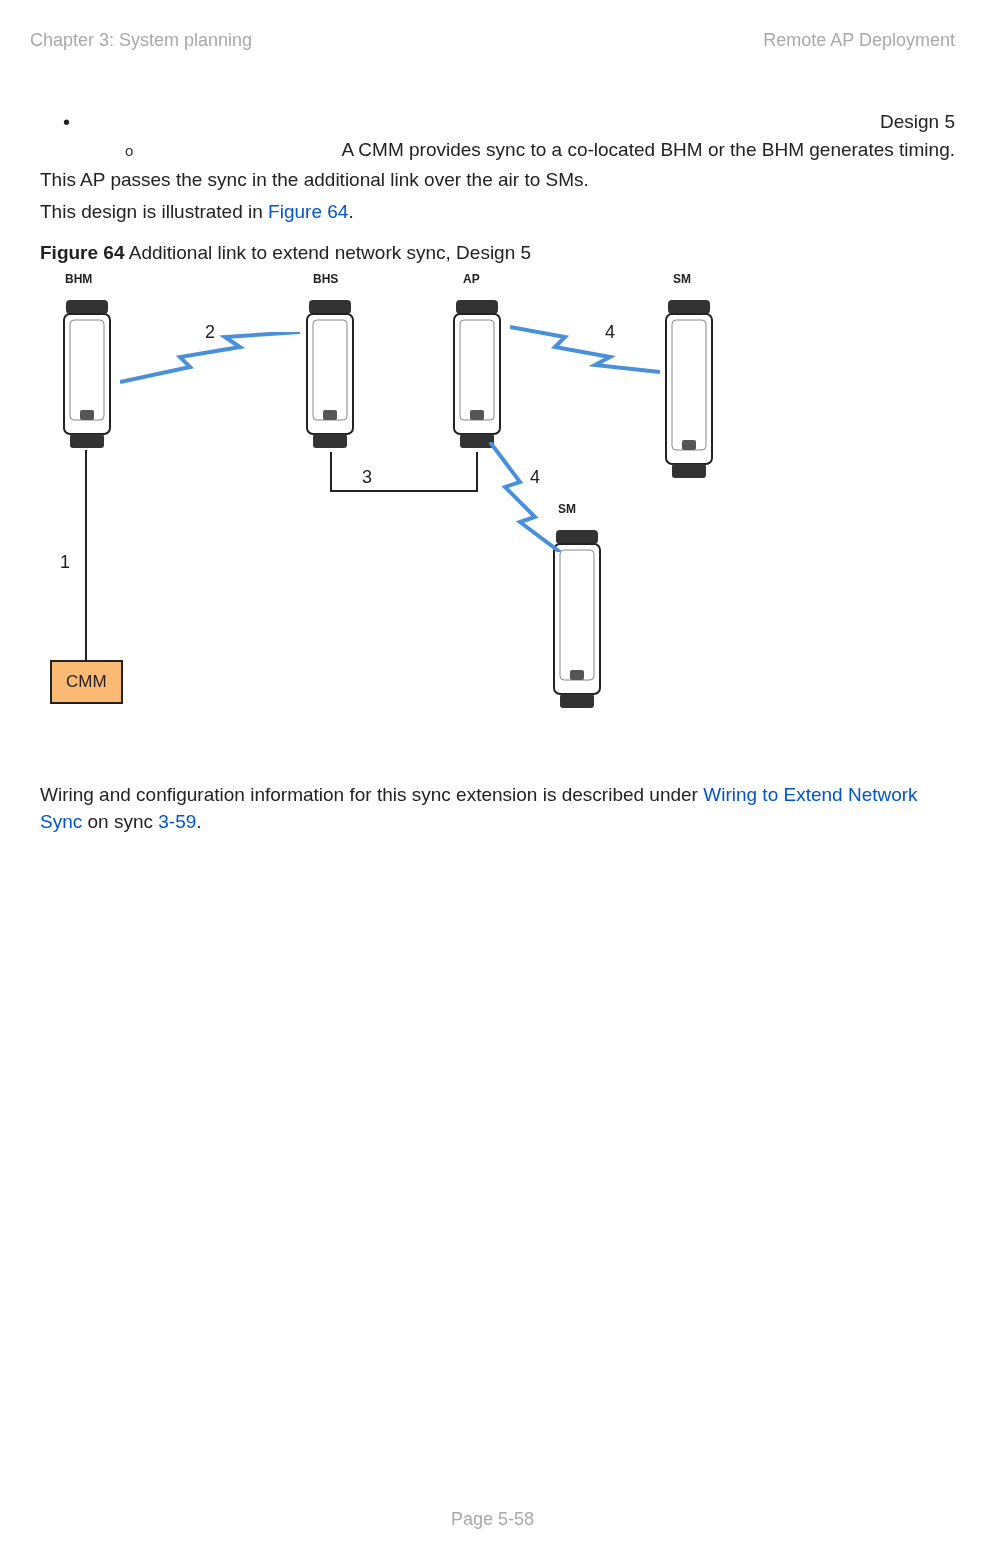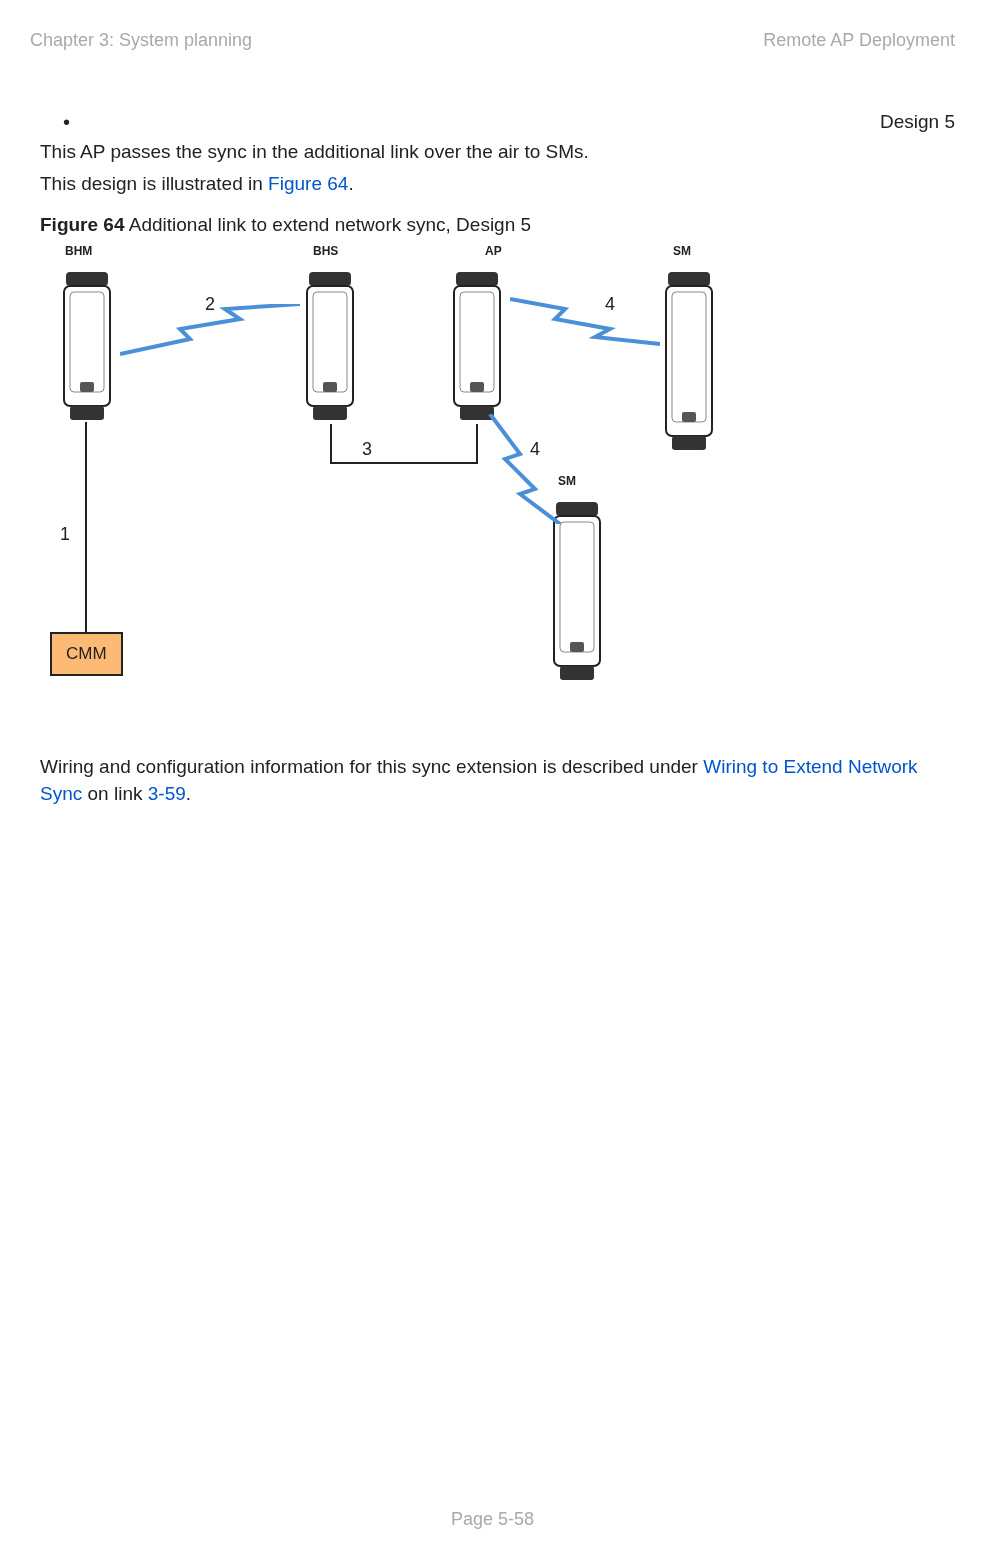--- a/index.html
+++ b/index.html
@@ -39,38 +39,39 @@
 
 <div class="header">
   <div>Chapter 3:  System planning</div>
   <div>Remote AP Deployment</div>
 </div>
 
 <div class="bullet-list">
   <div class="bullet-item">
     <span>Design 5</span>
     <div class="sub-list">
+      <div class="sub-item">A CMM provides sync to a co-located BHM or the BHM generates timing.</div>
     </div>
   </div>
 </div>
 
 <p class="para">This AP passes the sync in the additional link over the air to SMs.</p>
 <p class="para">
   <span>This design is illustrated in </span><span class="link">Figure 64</span><span>.</span>
 </p>
 
 <p class="fig-caption">
   <span class="bold">Figure 64</span><span> Additional link to extend network sync, Design 5</span>
 </p>
 
 <div class="figure">
 
   <div class="dev-label" style="left:25px; top:0;">BHM</div>
   <div class="dev-label" style="left:273px; top:0;">BHS</div>
-  <div class="dev-label" style="left:445px; top:0;">AP</div>
+  <div class="dev-label" style="left:423px; top:0;">AP</div>
   <div class="dev-label" style="left:633px; top:0;">SM</div>
   <div class="dev-label" style="left:518px; top:230px;">SM</div>
 
   <svg class="device" style="left:20px; top:28px;" viewBox="0 0 54 150">
     <rect x="6" y="0" width="42" height="14" rx="4" fill="#333"></rect>
     <rect x="4" y="14" width="46" height="120" rx="6" fill="none" stroke="#222" stroke-width="2"></rect>
     <rect x="10" y="20" width="34" height="100" rx="4" fill="none" stroke="#888" stroke-width="1"></rect>
     <rect x="20" y="110" width="14" height="10" rx="2" fill="#555"></rect>
     <rect x="10" y="134" width="34" height="14" rx="3" fill="#333"></rect>
   </svg>
@@ -124,16 +125,16 @@
 
   <div class="num-label" style="left:20px; top:280px;">1</div>
   <div class="num-label" style="left:165px; top:50px;">2</div>
   <div class="num-label" style="left:322px; top:195px;">3</div>
   <div class="num-label" style="left:565px; top:50px;">4</div>
   <div class="num-label" style="left:490px; top:195px;">4</div>
 
 </div>
 
 <p class="wiring-para">
-  <span>Wiring and configuration information for this sync extension is described under </span><span class="link">Wiring to Extend Network Sync</span><span> on link </span><span class="link">3-59</span><span>.</span>
+  <span>Wiring and configuration information for this sync extension is described under </span><span class="link">Wiring to Extend Network Sync</span><span> on sync </span><span class="link">3-59</span><span>.</span>
 </p>
 
 <div class="footer">Page 5-58</div>
 
 </body></html>

